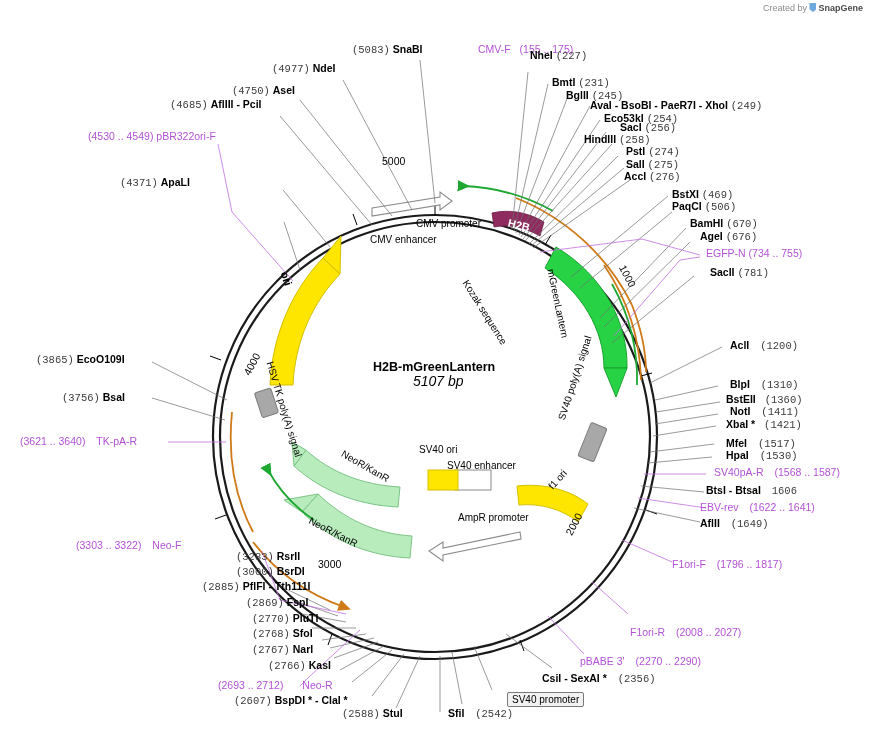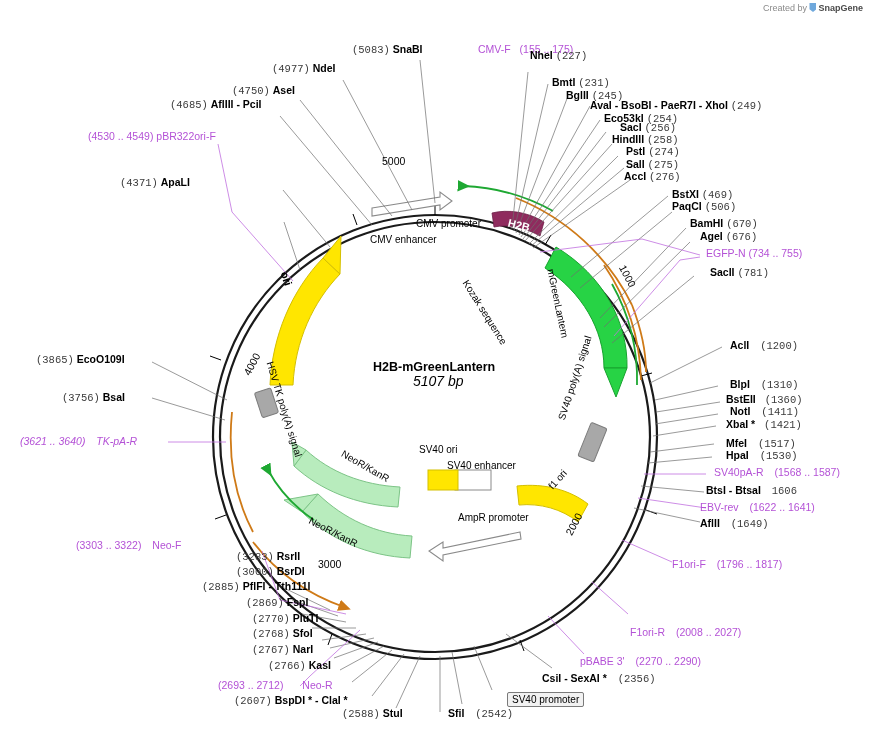--- a/index.html
+++ b/index.html
@@ -253,21 +253,21 @@
     <span class="pos">(249)</span>
   </div>
   <div class="abs lbl" style="left:604px;top:112px;">
     <span class="bold">Eco53kI</span>
     <span class="pos">(254)</span>
   </div>
   <div class="abs lbl" style="left:620px;top:121px;">
     <span class="bold">SacI</span>
     <span class="pos">(256)</span>
   </div>
-  <div class="abs lbl" style="left:612px;top:133px;">
+  <div class="abs lbl" style="left:584px;top:133px;">
     <span class="bold">HindIII</span>
     <span class="pos">(258)</span>
   </div>
   <div class="abs lbl" style="left:626px;top:145px;">
     <span class="bold">PstI</span>
     <span class="pos">(274)</span>
   </div>
   <div class="abs lbl" style="left:626px;top:158px;">
     <span class="bold">SalI</span>
     <span class="pos">(275)</span>
@@ -418,18 +418,18 @@
   </div>
 
   <div class="abs lbl" style="left:36px;top:353px;">
     <span class="pos">(3865)</span>
     <span class="bold">EcoO109I</span>
   </div>
   <div class="abs lbl" style="left:62px;top:391px;">
     <span class="pos">(3756)</span>
     <span class="bold">BsaI</span>
   </div>
-  <div class="abs lbl purple" style="left:20px;top:435px;font-style:italic;">
+  <div class="abs lbl purple" style="left:20px;top:435px;">
     <span>(3621 .. 3640)</span>
     <span style="margin-left:8px;">TK-pA-R</span>
   </div>
 
 </div>
 
 </body></html>

